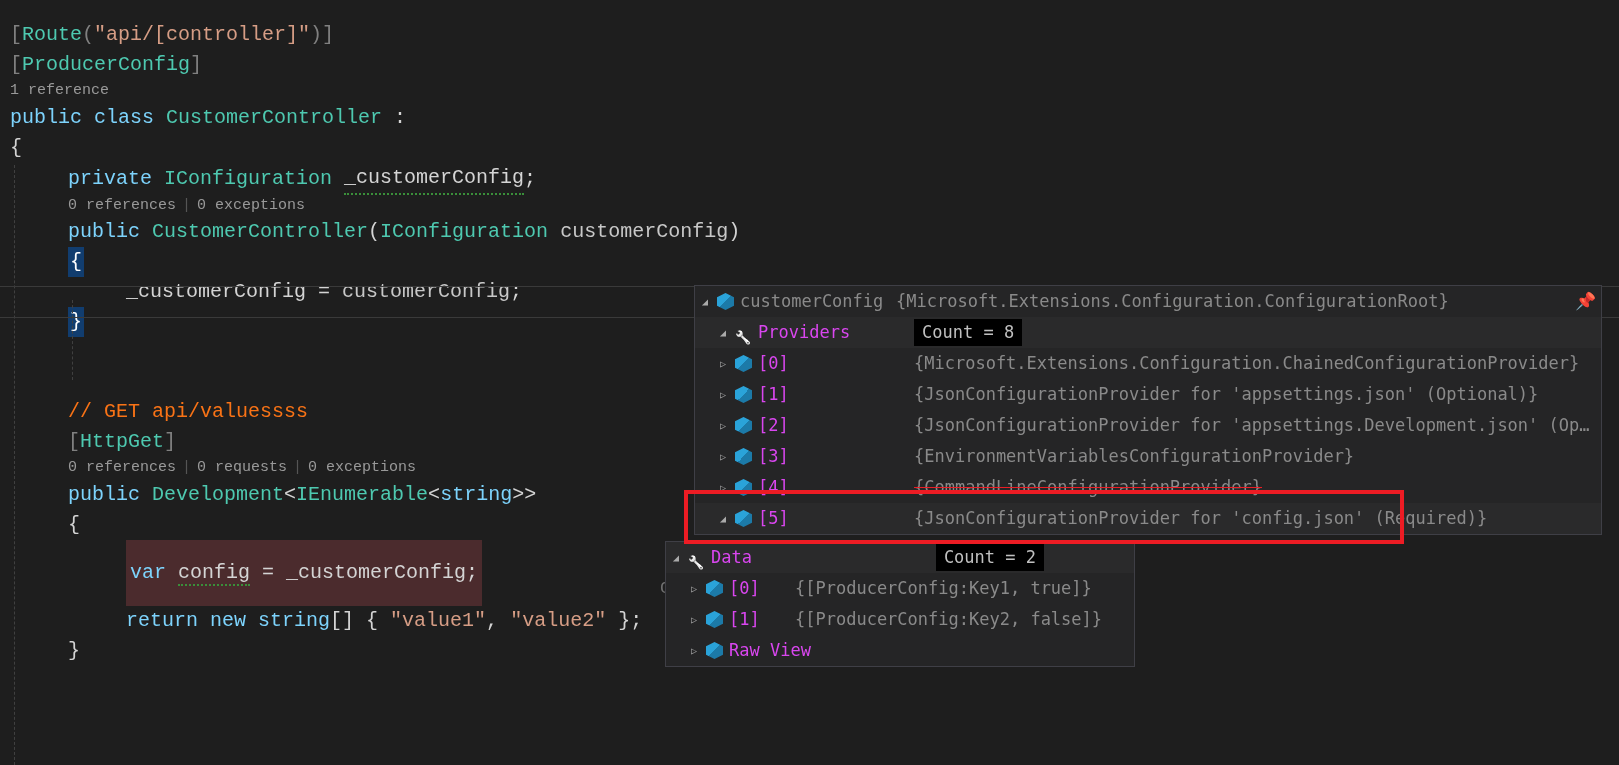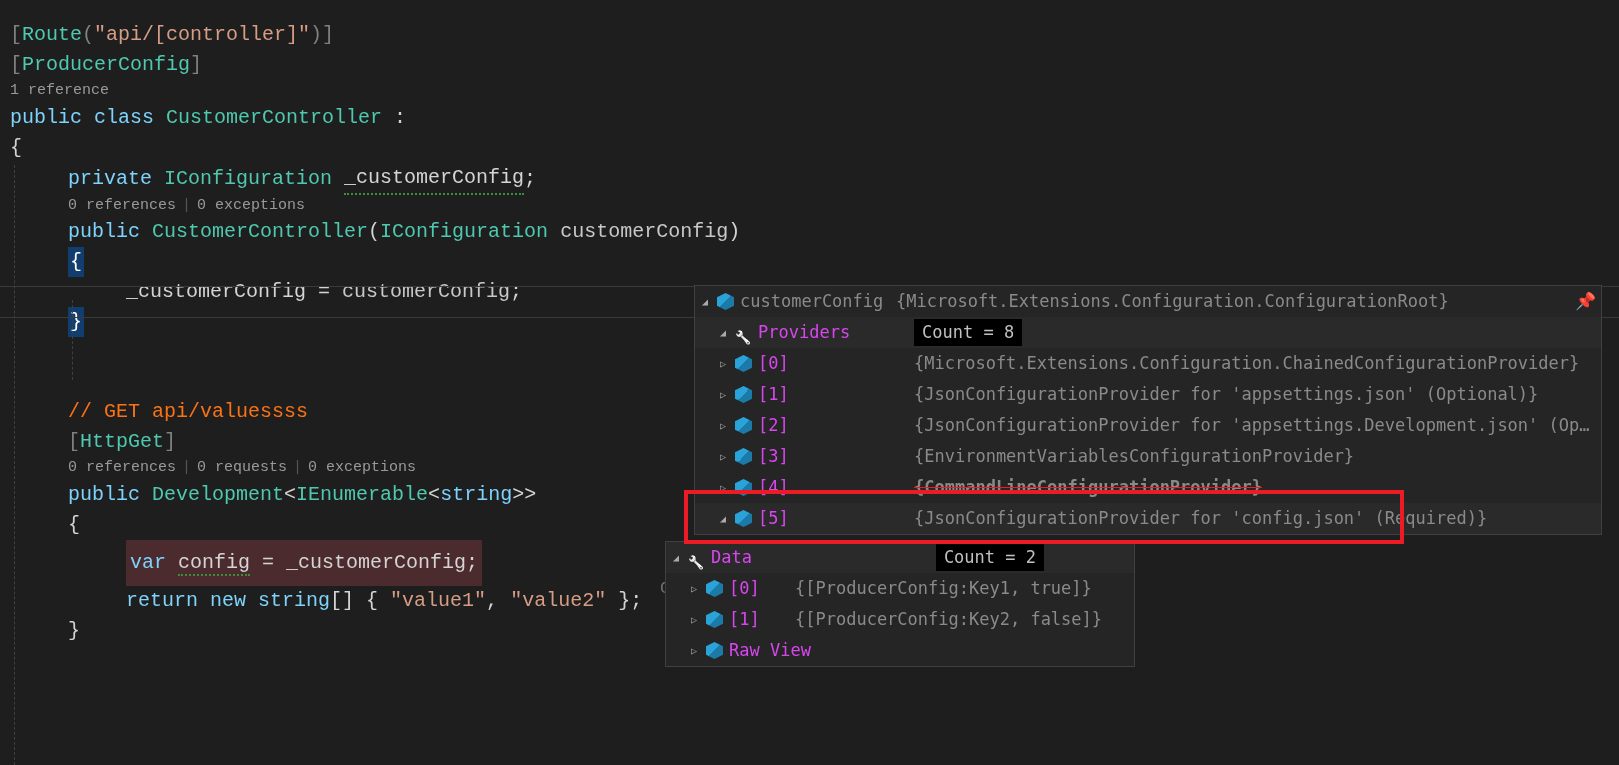--- a/index.html
+++ b/index.html
@@ -22,21 +22,21 @@
   .codelens .sep { margin: 0 6px; color:#555;}
   .p-white { color: #d4d4d4; }
   .p-gray  { color: #808080; }
   .p-type  { color: #4ec9b0; }
   .p-key   { color: #7dd3fc; }
   .p-str   { color: #d69d85; }
   .p-comment{ color: #f97316; }
   .p-lightident{ color:#c8c8c8;}
   .squiggle { border-bottom: 2px dotted #3a8f3a; }
   .highlight-brace { background:#113d6f; color:#fff; padding:0 2px;}
-  .var-highlight { background:#4b2b2d; padding:8px 4px;}
+  .var-highlight { background:#4b2b2d; padding:18px 4px;}
 
   .outline-guide {
     position: absolute;
     left: 14px;
     top: 165px;
     bottom: 0;
     width: 0;
     border-left: 1px dashed #404040;
   }
   .outline-guide2 {
@@ -231,21 +231,21 @@
       <span class="expander">▷</span>
       <span class="icon-cube"></span>
       <span class="label">[3]</span>
       <span class="value">{EnvironmentVariablesConfigurationProvider}</span>
     </div>
   <div class="row">
       <span class="spacer"></span>
       <span class="expander">▷</span>
       <span class="icon-cube"></span>
       <span class="label">[4]</span>
-      <span class="value" style="text-decoration:line-through;text-decoration-color:#ed1c24;font-weight:bold;">{CommandLineConfigurationProvider}</span>
+      <span class="value" style="text-decoration:line-through;text-decoration-color:#ed1c24;">{CommandLineConfigurationProvider}</span>
     </div>
   <div class="row alt">
       <span class="spacer"></span>
       <span class="expander">◢</span>
       <span class="icon-cube"></span>
       <span class="label">[5]</span>
       <span class="value">{JsonConfigurationProvider for 'config.json' (Required)}</span>
     </div>
 
   <div class="nested-datatip">

